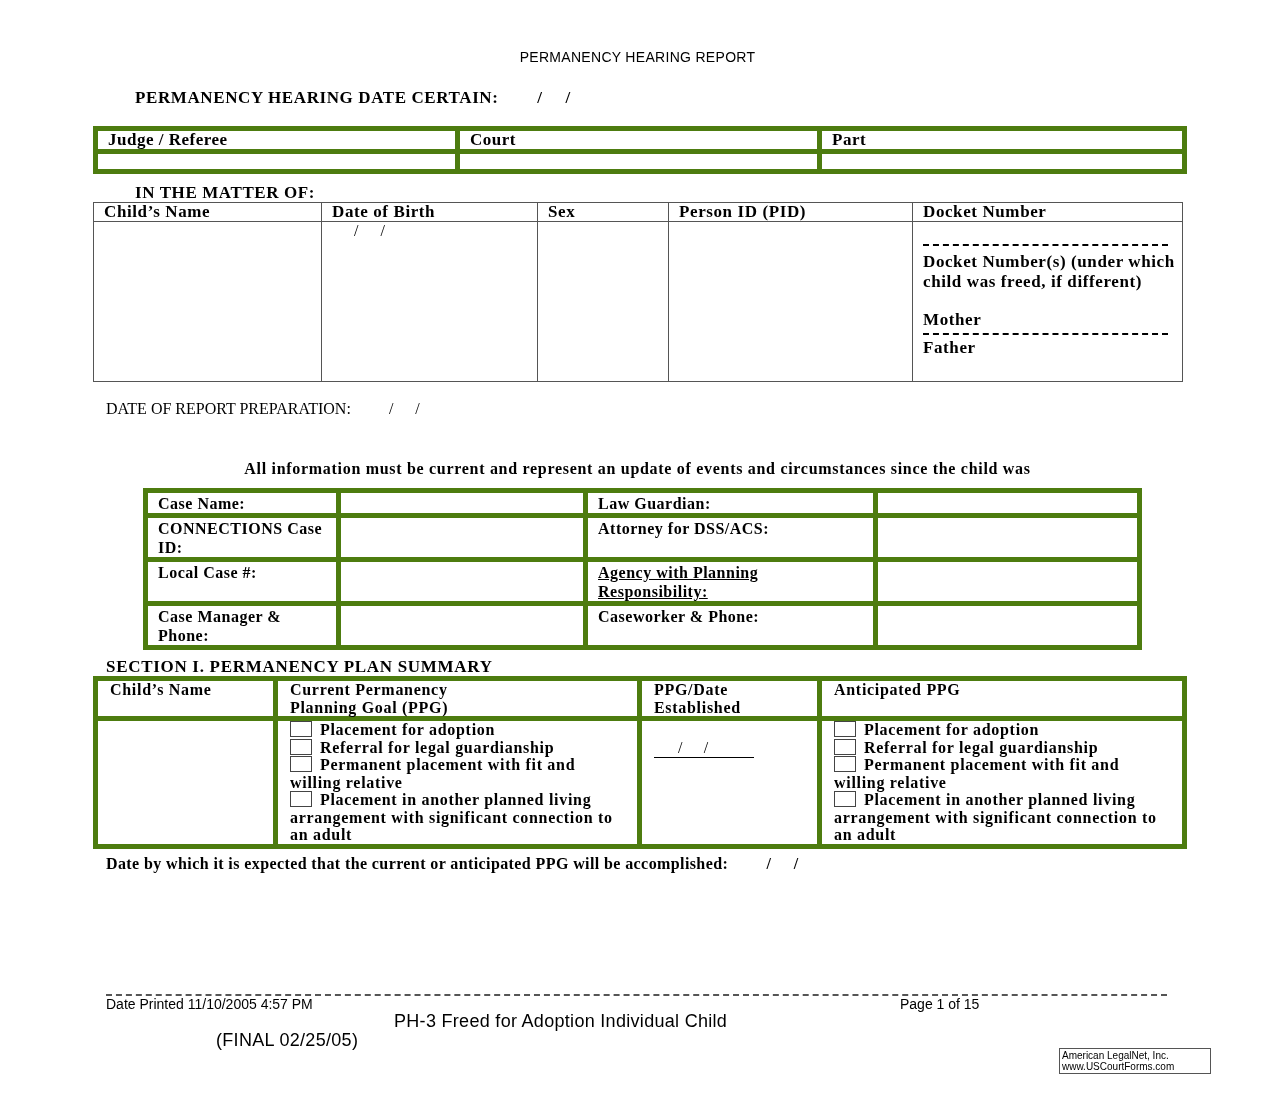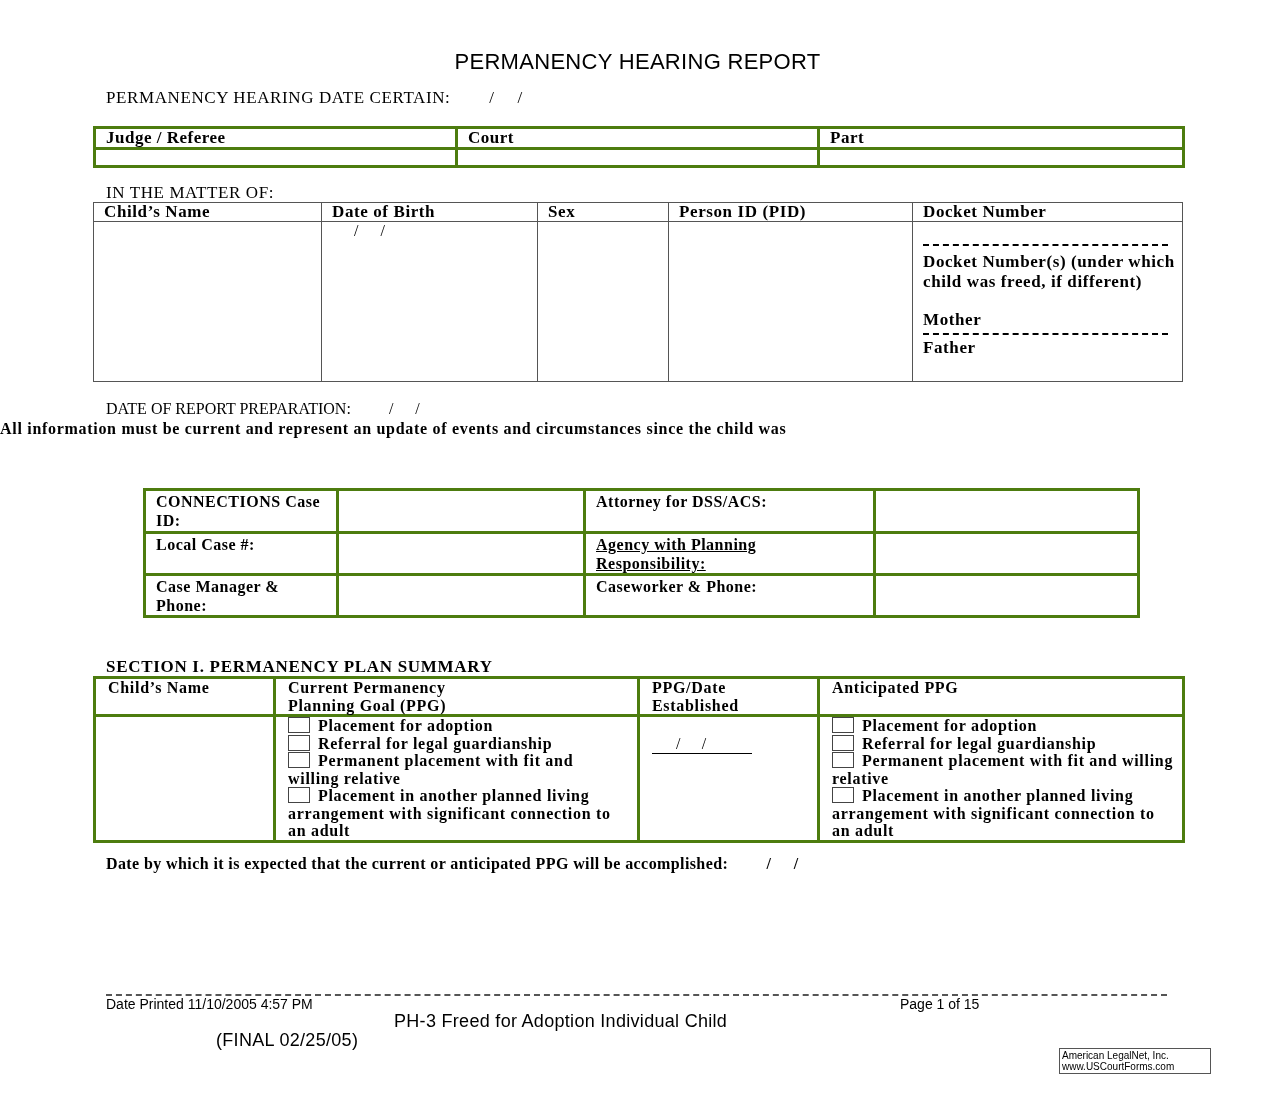--- a/index.html
+++ b/index.html
@@ -1,36 +1,36 @@
 <!DOCTYPE html>
 <html><head>
 <meta charset="utf-8">
 <style>
   html, body { margin:0; padding:0; background:#ffffff; }
   body { width:1275px; height:1100px; position:relative; overflow:hidden; color:#000; font-family:"Liberation Serif", serif; }
   .abs { position:absolute; }
-  .title { left:0; width:1275px; top:49px; text-align:center; font-family:"Liberation Sans", sans-serif; font-size:22px; letter-spacing:0.3px; }
-  .serif-b { font-family:"Liberation Serif", serif; font-weight:normal; font-size:17px; letter-spacing:0.6px; }
+  .title { left:0; width:1275px; top:49px; text-align:center; font-family:"Liberation Sans", sans-serif; font-size:14px; letter-spacing:0.3px; }
+  .serif-b { font-family:"Liberation Serif", serif; font-weight:bold; font-size:17px; letter-spacing:0.6px;margin-left:29px; }
   .serif-n { font-family:"Liberation Serif", serif; font-size:16px; }
   table { border-collapse:collapse; position:absolute; table-layout:fixed; }
-  td { border:3px solid #4d7c0f; vertical-align:top; padding:0 0 0 10px; }
+  td { border:5px solid #4d7c0f; vertical-align:top; padding:0 0 0 10px; }
   .date-cert { left:106px; top:88px; }
   .slash { display:inline-block; margin-left:34px; word-spacing:18px; }
   .t1 { left:93px; top:126px; width:1089px; }
   .t1 td { height:18px; font-size:17px; font-weight:bold; letter-spacing:0.5px; line-height:18px; }
   .t1 tr.empty td { height:15px; }
   .matter { left:106px; top:183px; }
   .t2 { left:93px; top:202px; width:1089px; }
   .t2 th, .t2 td { border:1px solid #555; }
   .t2 td.h { height:18px; line-height:18px; font-size:17px; font-weight:bold; letter-spacing:0.6px; }
   .t2 td.body { height:159px; font-size:16px; }
   .dock { font-size:17px; font-weight:bold; letter-spacing:0.6px; line-height:20px; }
   .dash { border-top:2px dashed #000; margin-right:14px; height:0; }
   .prep { left:106px; top:400px; font-size:16px; }
-  .notice { left:0; width:1275px; top:420px; font-size:16px; font-weight:bold; letter-spacing:0.7px; line-height:18px; }
+  .notice { left:0; width:1275px; top:460px; text-align:center; font-size:16px; font-weight:bold; letter-spacing:0.7px; line-height:18px; }
   .t3 { left:143px; top:488px; width:994px; }
   .t3 td { font-size:16px; font-weight:bold; letter-spacing:0.5px; line-height:19px; padding-top:1px; }
   .sec { left:106px; top:657px; font-size:17px; font-weight:bold; letter-spacing:0.7px; }
   .t4 { left:93px; top:676px; width:1089px; }
   .t4 td { font-size:16px; font-weight:bold; letter-spacing:0.7px; line-height:17.5px; padding-left:12px; }
   .cb { display:inline-block; width:20px; height:14px; border:1px solid #444; vertical-align:-2px; margin-right:8px; }
   .ppgdate { display:inline-block; width:100px; border-bottom:1.5px solid #000; margin-top:18px; font-weight:normal; text-indent:24px; word-spacing:16px; }
   .expected { left:106px; top:855px; font-size:16px; font-weight:bold; letter-spacing:0.4px; }
   .footer-rule { left:106px; top:994px; width:1061px; border-top:2px dashed #555; }
   .printed { left:106px; top:996px; font-family:"Liberation Sans", sans-serif; font-size:14px; }
@@ -113,20 +113,26 @@
 </div>
 
 <table class="t3">
   <colgroup>
       <col style="width:193px">
       <col style="width:247px">
       <col style="width:290px">
       <col style="width:264px">
     </colgroup>
   <tbody>
+      <tr style="height:25px;">
+    <td>Case Name:</td>
+    <td></td>
+    <td>Law Guardian:</td>
+    <td></td>
+  </tr>
   <tr style="height:43px;">
     <td style="padding-right:10px;">CONNECTIONS Case ID:</td>
     <td></td>
     <td>Attorney for DSS/ACS:</td>
     <td></td>
   </tr>
   <tr style="height:42px;">
     <td>Local Case #:</td>
     <td></td>
     <td style="padding-right:30px;text-decoration:underline;">Agency with Planning Responsibility:</td>

